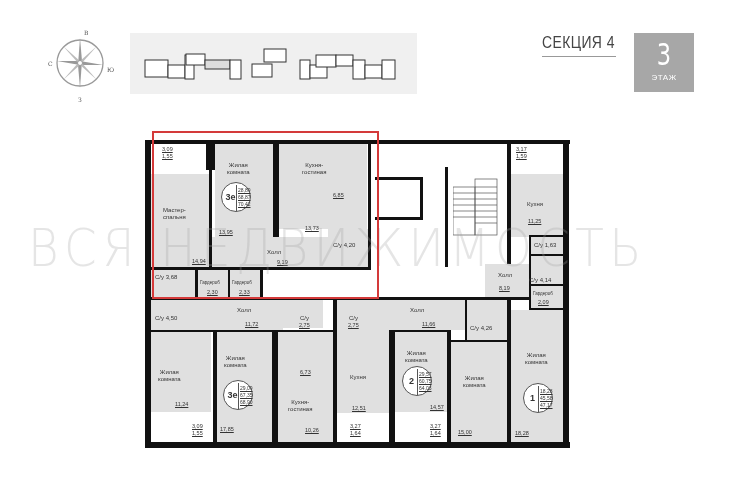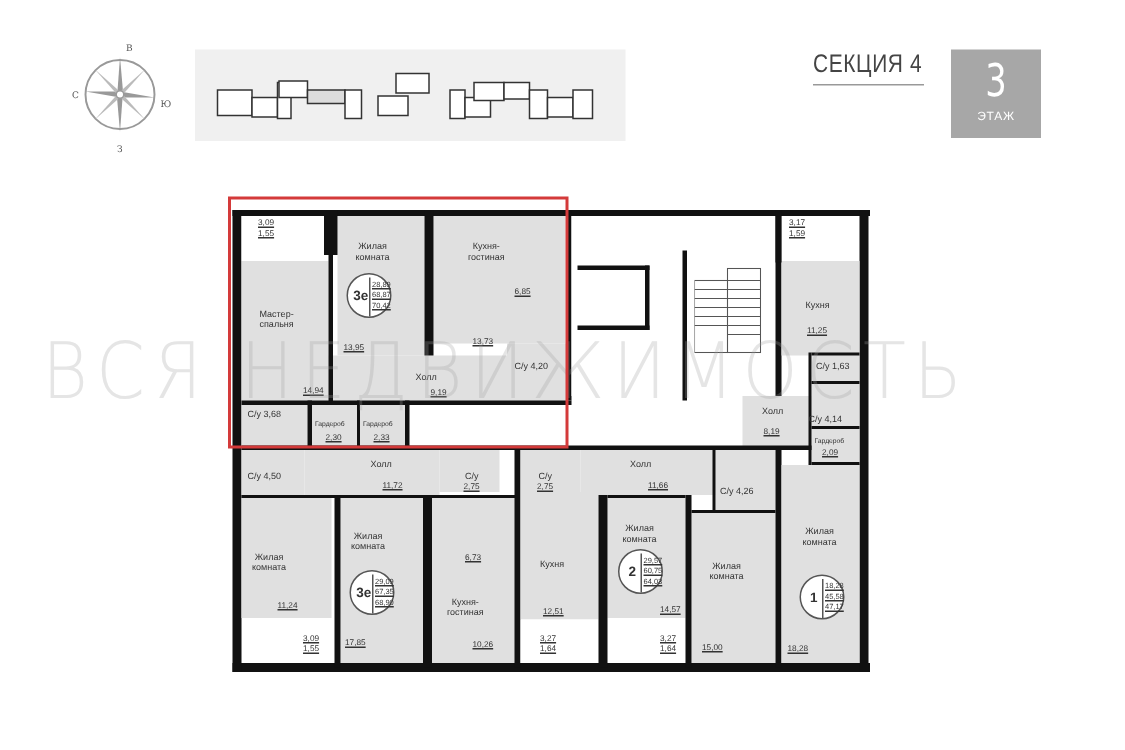--- a/index.html
+++ b/index.html
@@ -8,21 +8,21 @@
   .abs { position: absolute; }
   .compass { left: 45px; top: 28px; width: 70px; height: 70px; }
   .compass-lbl { position: absolute; font-family: "DejaVu Serif", serif; font-size: 6px; color: #555; }
   .keyplan { left: 130px; top: 33px; width: 287px; height: 61px; background: #f0f0f0; }
   .section-title { left: 542px; top: 33px; font-size: 17px; letter-spacing: 0.5px; color: #444;
                    font-family: "Liberation Sans Narrow", "Liberation Sans", sans-serif; transform: scaleX(0.82); transform-origin: left top; }
   .section-underline { left: 542px; top: 56px; width: 74px; height: 1px; background: #999; }
   .floor-badge { left: 634px; top: 33px; width: 60px; height: 59px; background: #a7a7a7; color: #fff; text-align: center; }
   .floor-num { font-size: 30px; line-height: 36px; padding-top: 4px; font-family: "DejaVu Sans", sans-serif; transform: scaleX(0.75); }
   .floor-lbl { font-size: 8px; letter-spacing: 0.5px; }
-  .plan { left: 155px; top: 137px; width: 425px; height: 315px; }
+  .plan { left: 145px; top: 137px; width: 425px; height: 315px; }
   .room { position: absolute; background: #e0e0e0; }
   .room.white { background: #ffffff; }
   .wall { position: absolute; background: #111; }
   .lbl { position: absolute; font-size: 6px; color: #333; text-align: center; line-height: 7px; white-space: nowrap; }
   .area { position: absolute; font-size: 5.5px; color: #333; text-decoration: underline; white-space: nowrap; }
   .badge { position: absolute; width: 30px; height: 30px; border-radius: 50%; background: #fff; border: 1px solid #555; }
   .badge .code { position: absolute; left: 3px; top: 9px; font-size: 9px; font-weight: bold; width: 11px; text-align: center; }
   .badge .div { position: absolute; left: 14px; top: 2px; width: 1px; height: 26px; background: #555; }
   .badge .vals { position: absolute; left: 16px; top: 4px; font-size: 5px; line-height: 7px; text-decoration: underline; }
   .highlight { left: 152px; top: 131px; width: 227px; height: 168px; border: 2px solid #d43a3a; }

